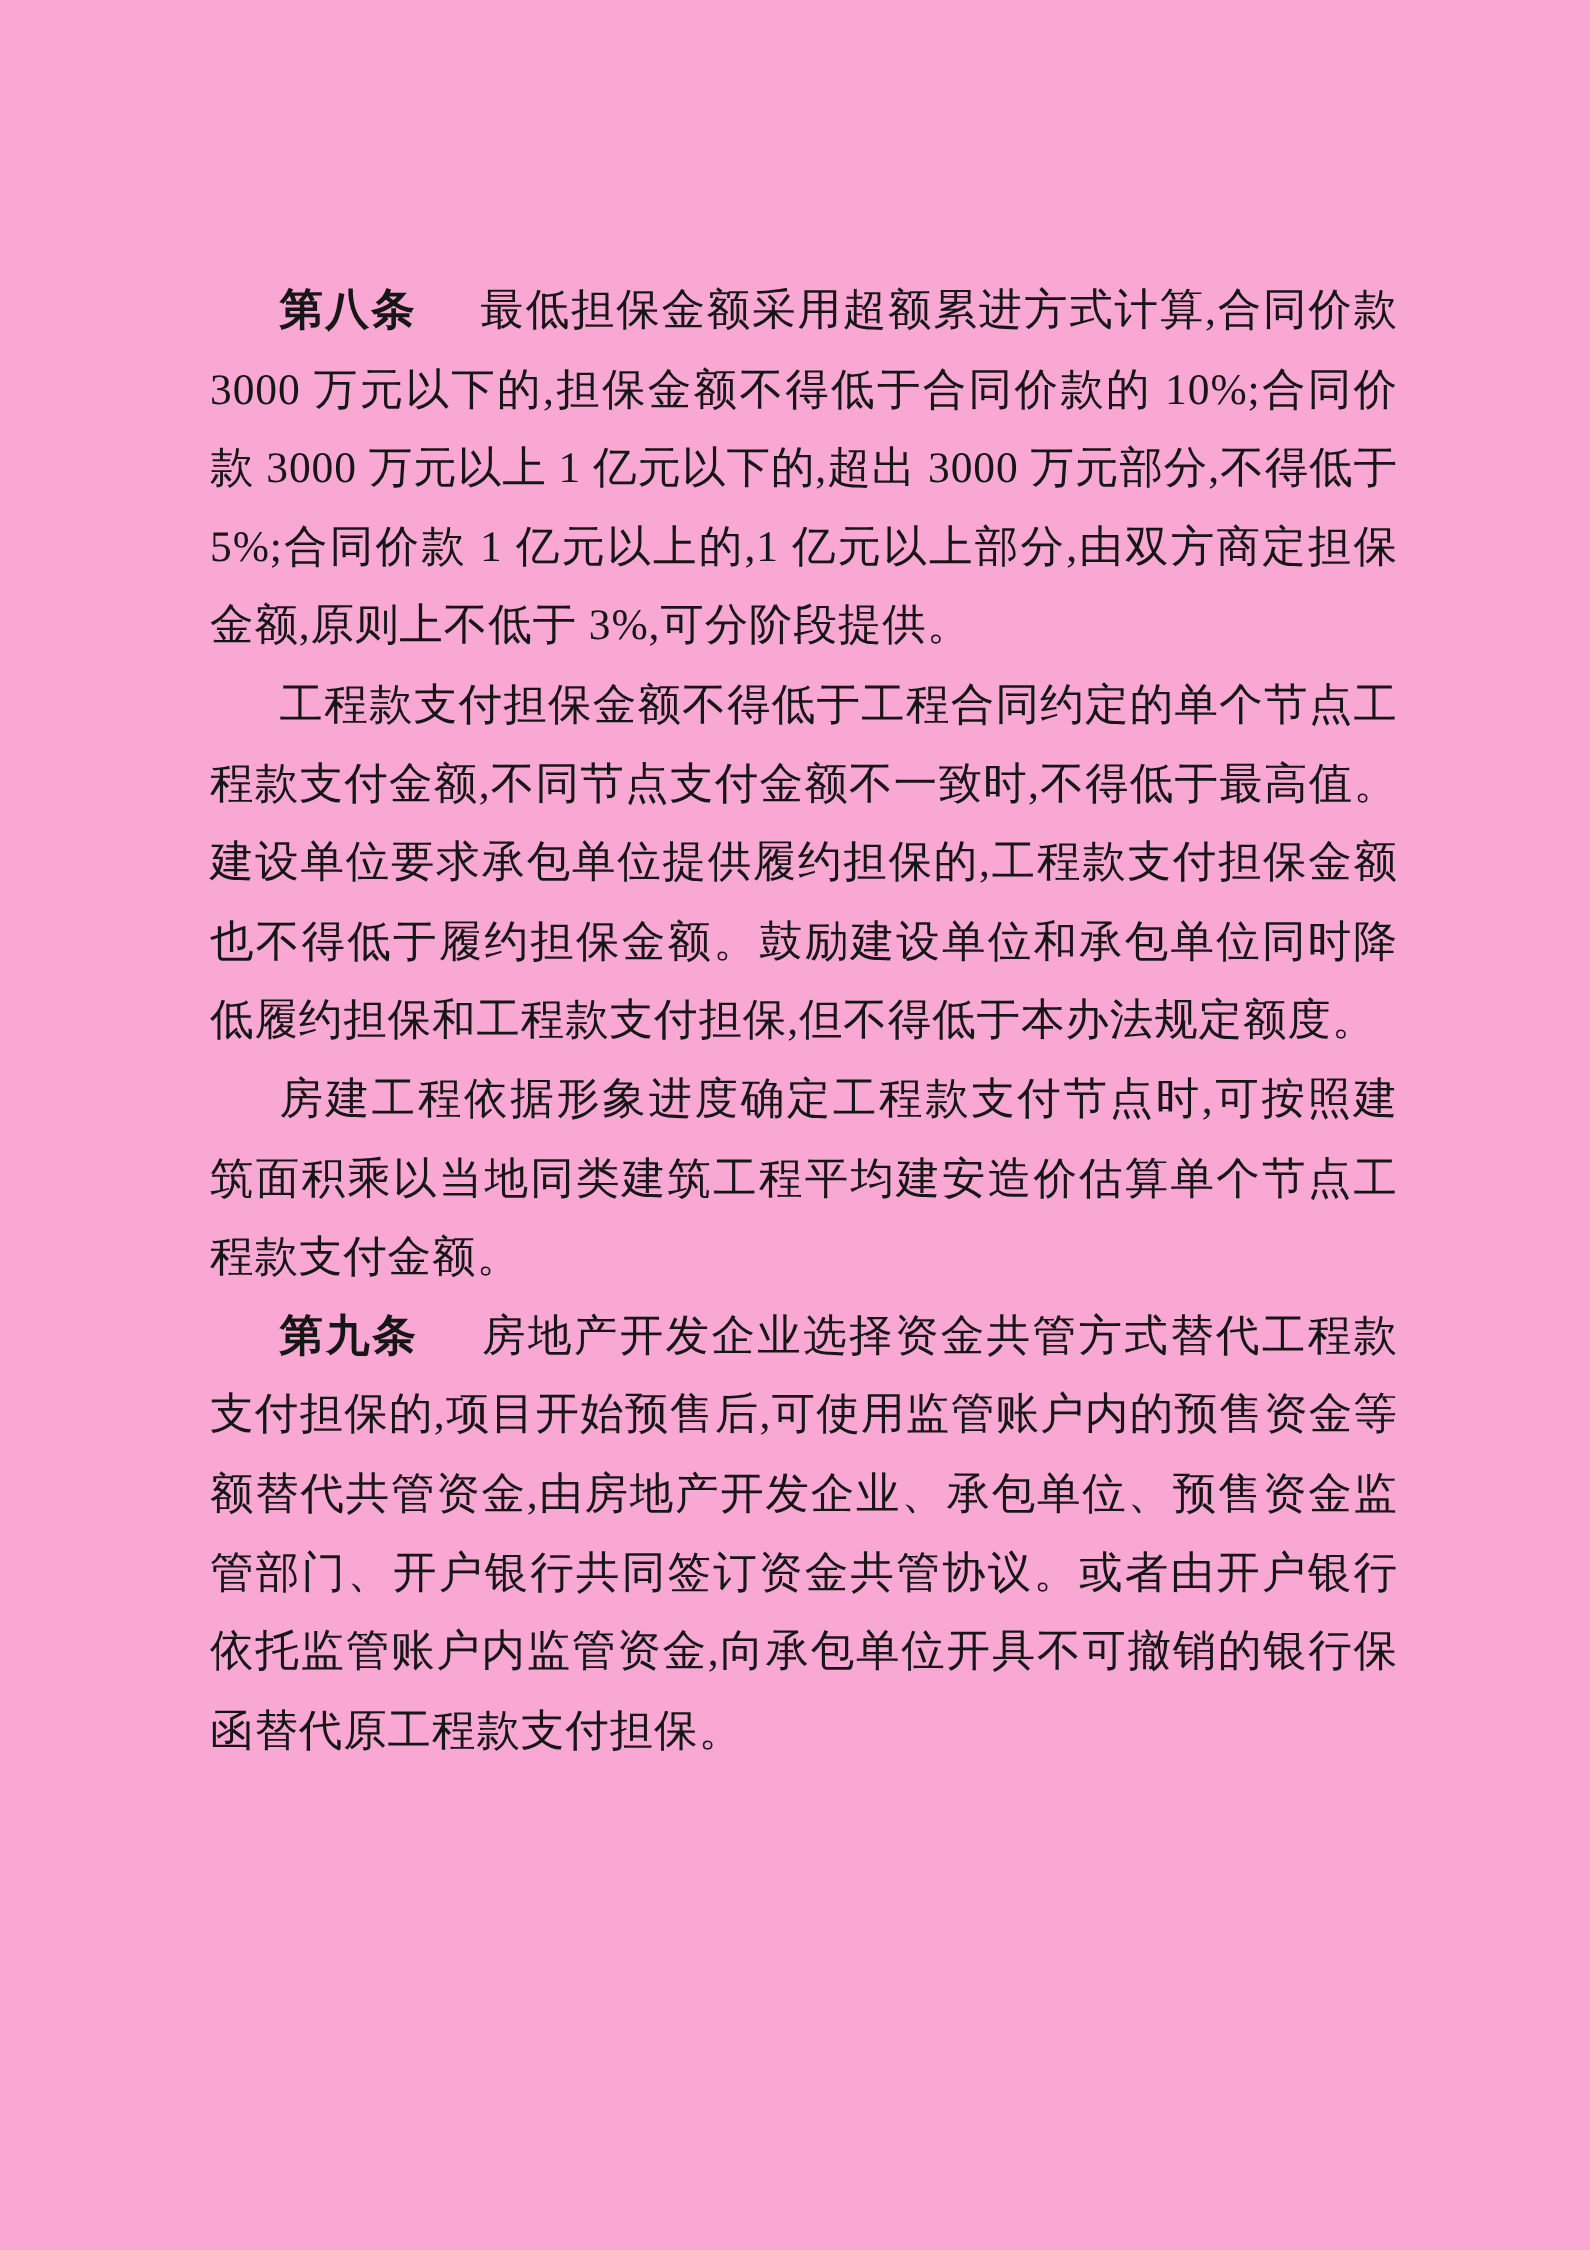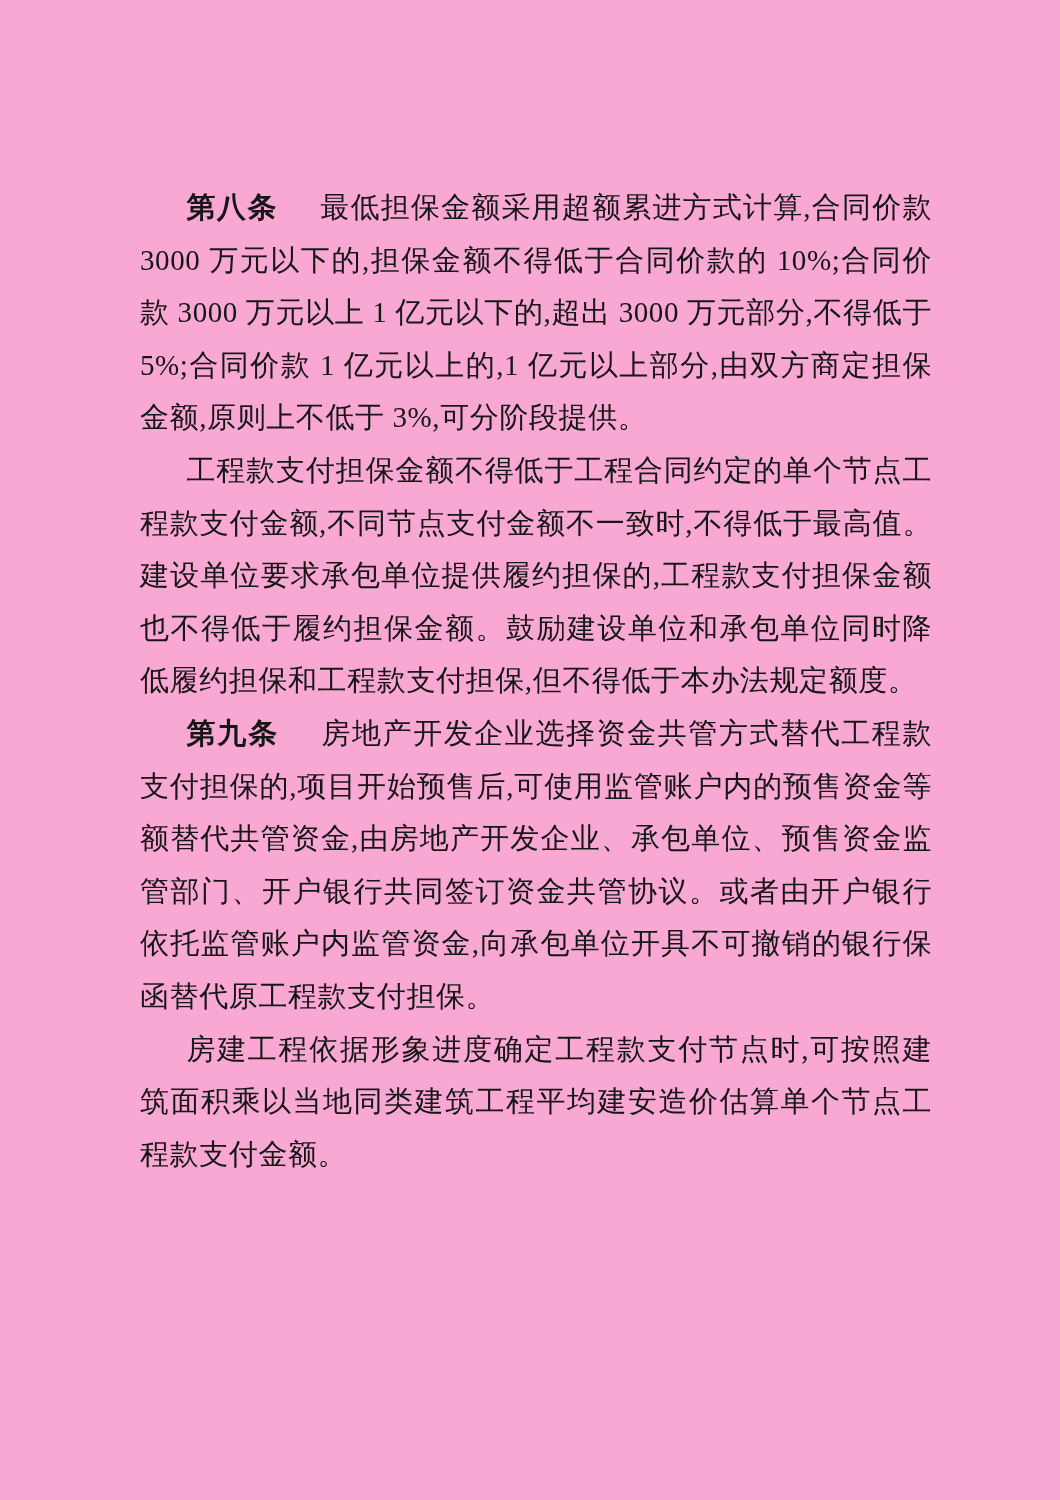--- a/index.html
+++ b/index.html
@@ -44,19 +44,19 @@
 </head>
 <body>
 
 <div class="page">
   <div class="content">
 
     <p class="para"><span class="term">第八条</span><span>最低担保金额采用超额累进方式计算,合同价款 3000 万元以下的,担保金额不得低于合同价款的 10%;合同价款 3000 万元以上 1 亿元以下的,超出 3000 万元部分,不得低于 5%;合同价款 1 亿元以上的,1 亿元以上部分,由双方商定担保金额,原则上不低于 3%,可分阶段提供。</span></p>
 
     <p class="para"><span class="term"></span><span>工程款支付担保金额不得低于工程合同约定的单个节点工程款支付金额,不同节点支付金额不一致时,不得低于最高值。建设单位要求承包单位提供履约担保的,工程款支付担保金额也不得低于履约担保金额。鼓励建设单位和承包单位同时降低履约担保和工程款支付担保,但不得低于本办法规定额度。</span></p>
 
+    <p class="para"><span class="term"></span><span>房建工程依据形象进度确定工程款支付节点时,可按照建筑面积乘以当地同类建筑工程平均建安造价估算单个节点工程款支付金额。</span></p>
+
     <p class="para"><span class="term">第九条</span><span>房地产开发企业选择资金共管方式替代工程款支付担保的,项目开始预售后,可使用监管账户内的预售资金等额替代共管资金,由房地产开发企业、承包单位、预售资金监管部门、开户银行共同签订资金共管协议。或者由开户银行依托监管账户内监管资金,向承包单位开具不可撤销的银行保函替代原工程款支付担保。</span></p>
-
-    <p class="para"><span class="term"></span><span>房建工程依据形象进度确定工程款支付节点时,可按照建筑面积乘以当地同类建筑工程平均建安造价估算单个节点工程款支付金额。</span></p>
 
 
   </div>
 </div>
 
 </body></html>

